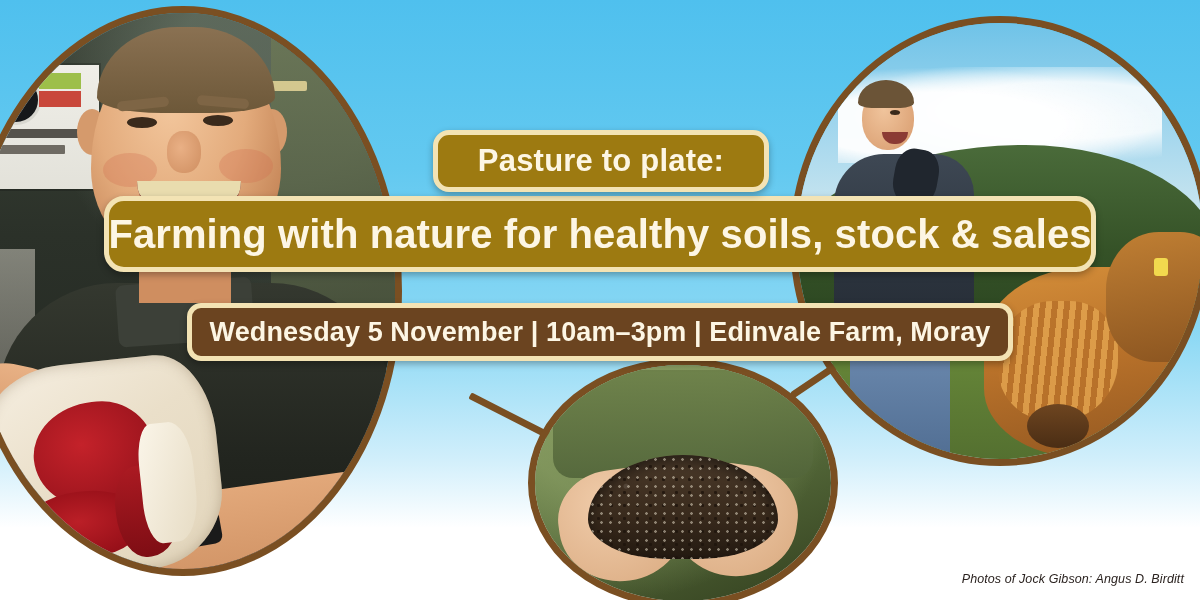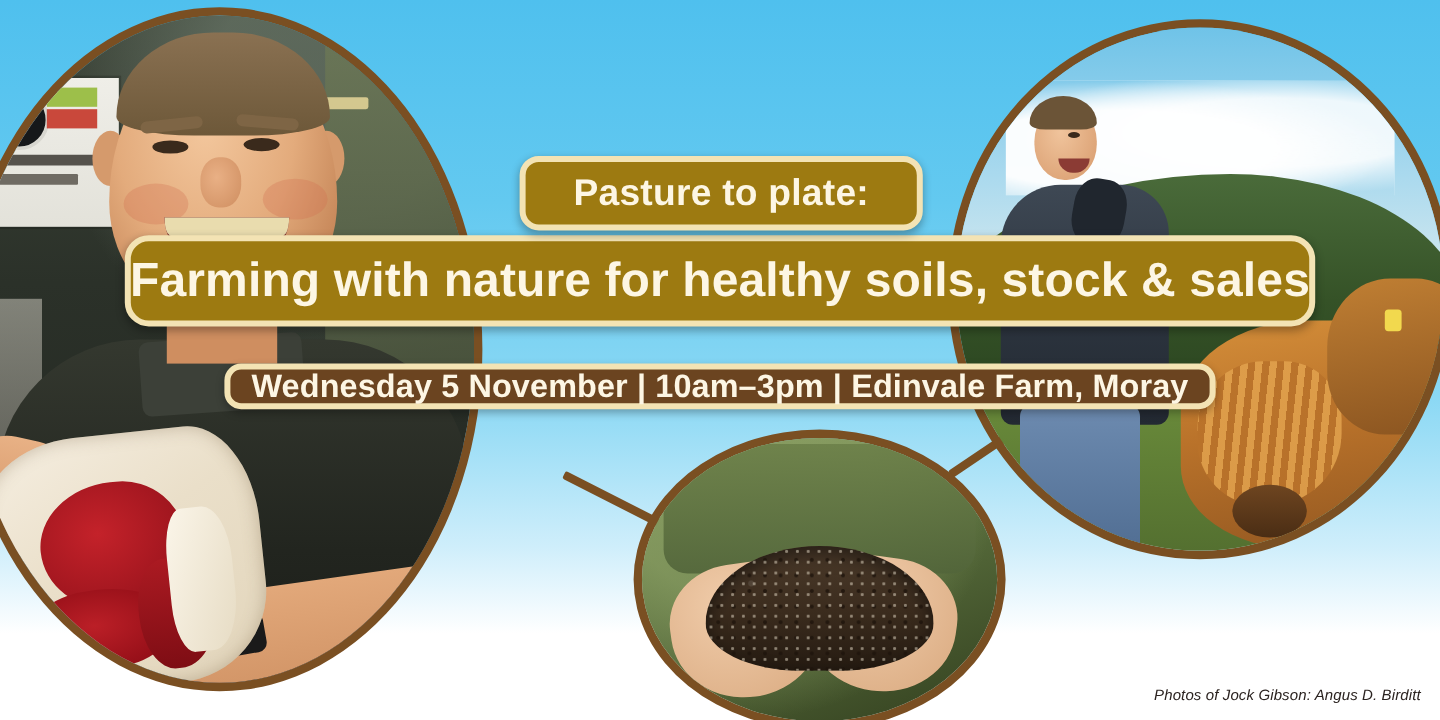--- a/index.html
+++ b/index.html
@@ -222,21 +222,21 @@
 
   .p-kicker{
     left:433px;top:130px;width:336px;height:62px;border-radius:16px;
     font-size:31px;letter-spacing:.2px;
   }
   .p-head{
     left:104px;top:196px;width:992px;height:76px;border-radius:20px;
     font-size:40px;letter-spacing:.1px;
   }
   .p-date{
-    left:187px;top:303px;width:826px;height:38px;border-radius:14px;
+    left:187px;top:303px;width:826px;height:58px;border-radius:14px;
     font-size:27px;letter-spacing:.1px;
   }
 
   .credit{
     position:absolute;right:16px;bottom:14px;
     color:#2b2320;font-size:12.5px;letter-spacing:.1px;font-style:italic;
   }
 </style>
 </head>
 <body>

